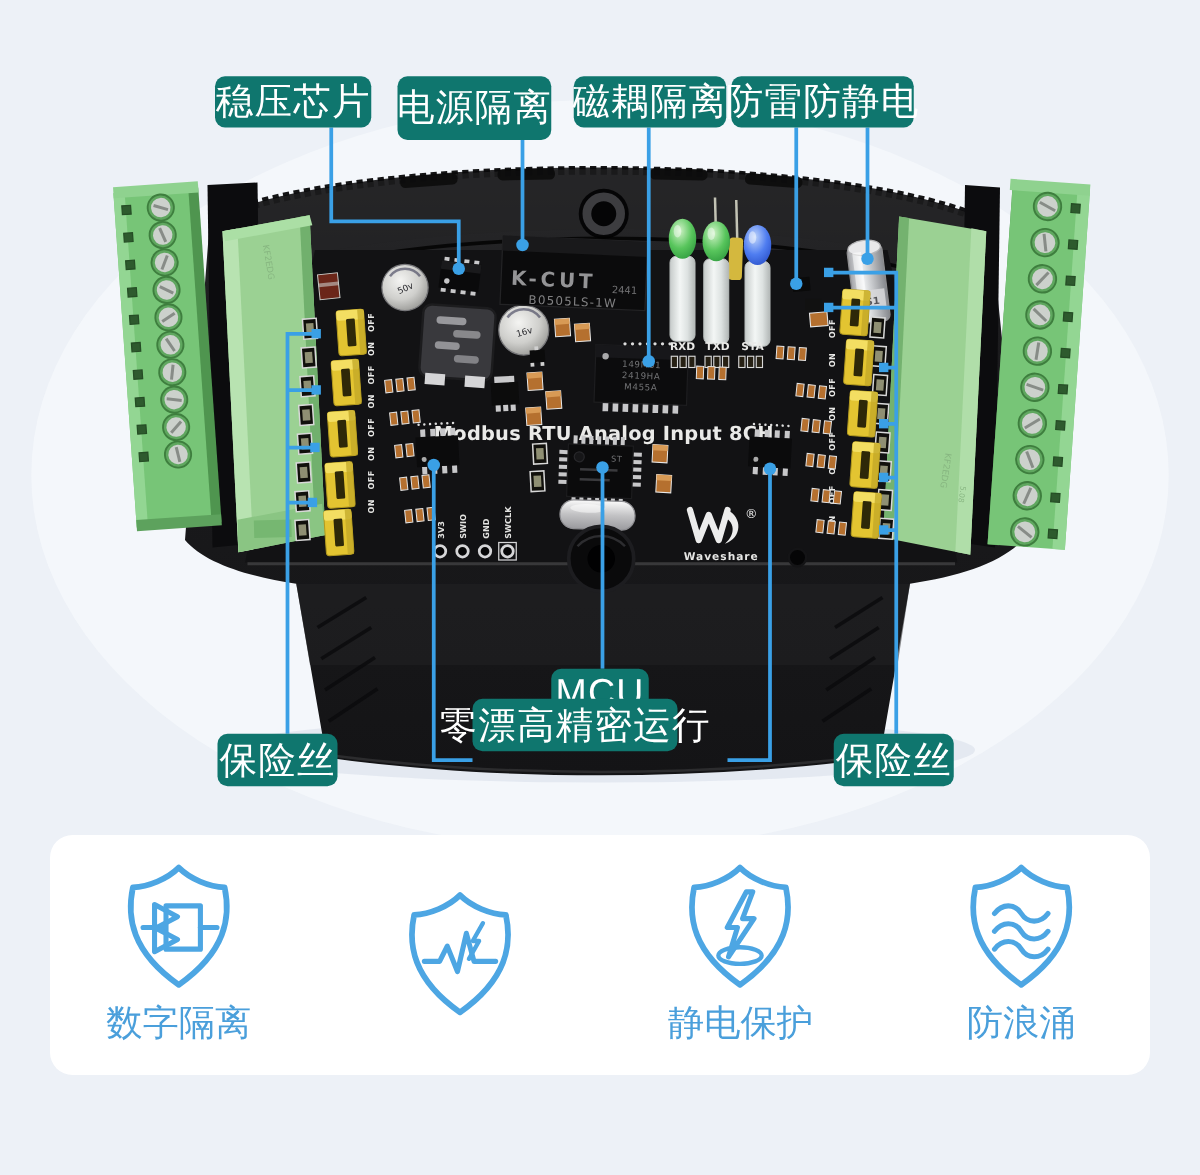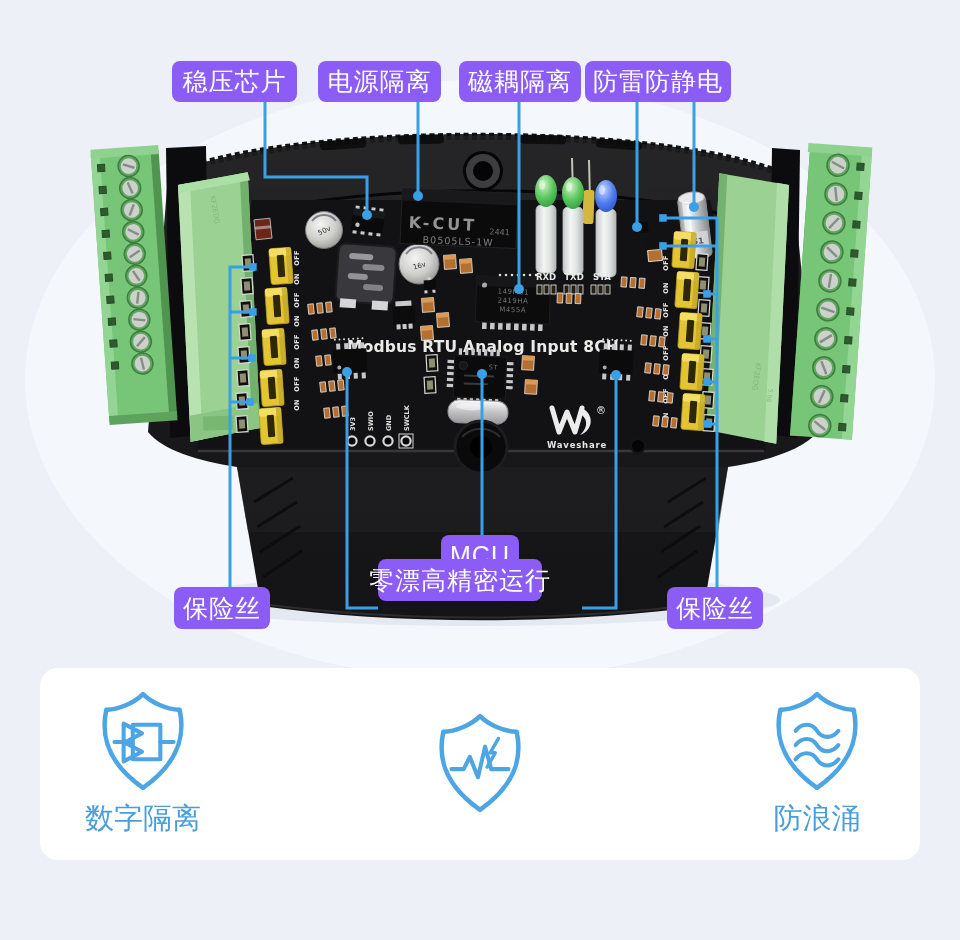--- a/index.html
+++ b/index.html
@@ -1,21 +1,21 @@
 <!DOCTYPE html>
 <html><head>
 <meta charset="utf-8">
 <style>
   html,body{margin:0;padding:0;}
   body{width:960px;height:940px;background:#edf1f7;position:relative;overflow:hidden;
        font-family:"Liberation Sans",sans-serif;}
   #device-svg{position:absolute;left:0;top:0;}
-  .tag{position:absolute;background:#8b5cf6;color:#fff;border-radius:8px;
+  .tag{position:absolute;background:#0f766e;color:#fff;border-radius:8px;
        display:flex;align-items:center;justify-content:center;
-       font-size:25px;letter-spacing:1px;white-space:nowrap;z-index:5;}
+       font-size:30px;letter-spacing:1px;white-space:nowrap;z-index:5;}
   .card{position:absolute;left:40px;top:668px;width:880px;height:192px;background:#ffffff;
         border-radius:18px;display:flex;justify-content:space-between;align-items:center;
         padding:0 44px;box-sizing:border-box;z-index:4;}
   .feat{display:flex;flex-direction:column;align-items:center;width:118px;}
   .feat .lbl{margin-top:4px;font-size:29px;color:#4a9fdb;white-space:nowrap;}
   .shield{stroke:#4da6e3;fill:none;stroke-width:4.5;stroke-linejoin:round;stroke-linecap:round;}
   .inic{stroke:#4da6e3;fill:none;stroke-width:4;stroke-linejoin:round;stroke-linecap:round;}
   .inic2{stroke:#4da6e3;fill:none;stroke-width:3.4;stroke-linejoin:round;stroke-linecap:round;}
   
   text{font-family:"DejaVu Sans",sans-serif;}
@@ -650,21 +650,21 @@
     <rect x="659.2" y="214.2" width="7.5" height="7.5"></rect>
       <rect x="659.2" y="242.2" width="7.5" height="7.5"></rect>
     <rect x="703.2" y="290.2" width="7.5" height="7.5"></rect>
       <rect x="703.2" y="335.2" width="7.5" height="7.5"></rect>
     <rect x="703.2" y="378.2" width="7.5" height="7.5"></rect>
       <rect x="703.2" y="420.2" width="7.5" height="7.5"></rect>
   </g>
 </svg>
 
 <div class="tag" style="left:172px;top:61px;width:125px;height:41px">稳压芯片</div>
-<div class="tag" style="left:318px;top:61px;width:123px;height:41px">电源隔离</div>
+<div class="tag" style="left:318px;top:61px;width:123px;height:51px">电源隔离</div>
 <div class="tag" style="left:459px;top:61px;width:122px;height:41px">磁耦隔离</div>
 <div class="tag" style="left:585px;top:61px;width:146px;height:41px">防雷防静电</div>
 <div class="tag" style="left:441px;top:535px;width:78px;height:40px">MCU</div>
 <div class="tag" style="left:378px;top:559px;width:164px;height:42px">零漂高精密运行</div>
 <div class="tag" style="left:174px;top:587px;width:96px;height:42px">保险丝</div>
 <div class="tag" style="left:667px;top:587px;width:96px;height:42px">保险丝</div>
 
 <div class="card">
   <div class="feat">
     <svg width="104" height="106" viewBox="0 0 100 104">
@@ -680,19 +680,27 @@
   <div class="feat">
     <svg width="104" height="106" viewBox="0 0 100 104">
       <path class="shield" d="M50,5 C41,14 26,20 14,20.5 C9,44 13,71 50,97 C87,71 91,44 86,20.5 C74,20 59,14 50,5 Z"></path>
       <polyline class="inic" points="22,57 34,57 40,45 48,65 55,35 61,57 78,57"></polyline>
       <path class="inic2" d="M68,27 L60,41 L65,41 L57,55"></path>
     </svg>
   </div>
   <div class="feat">
     <svg width="104" height="106" viewBox="0 0 100 104">
       <path class="shield" d="M50,5 C41,14 26,20 14,20.5 C9,44 13,71 50,97 C87,71 91,44 86,20.5 C74,20 59,14 50,5 Z"></path>
+      <ellipse class="inic2" cx="50" cy="74" rx="17" ry="6.5"></ellipse>
+      <path class="inic" d="M55,24 L40,52 L48,52 L41,75 L61,45 L52,45 L60,24 Z"></path>
+    </svg>
+    <div class="lbl">静电保护</div>
+  </div>
+  <div class="feat">
+    <svg width="104" height="106" viewBox="0 0 100 104">
+      <path class="shield" d="M50,5 C41,14 26,20 14,20.5 C9,44 13,71 50,97 C87,71 91,44 86,20.5 C74,20 59,14 50,5 Z"></path>
       <path class="inic" d="M29,41 C35,33 45,33 50,41 C55,49 65,49 71,41"></path>
       <path class="inic" d="M29,55 C35,47 45,47 50,55 C55,63 65,63 71,55"></path>
       <path class="inic" d="M29,69 C35,61 45,61 50,69 C55,77 65,77 71,69"></path>
     </svg>
     <div class="lbl">防浪涌</div>
   </div>
 </div>
 
 </body></html>

